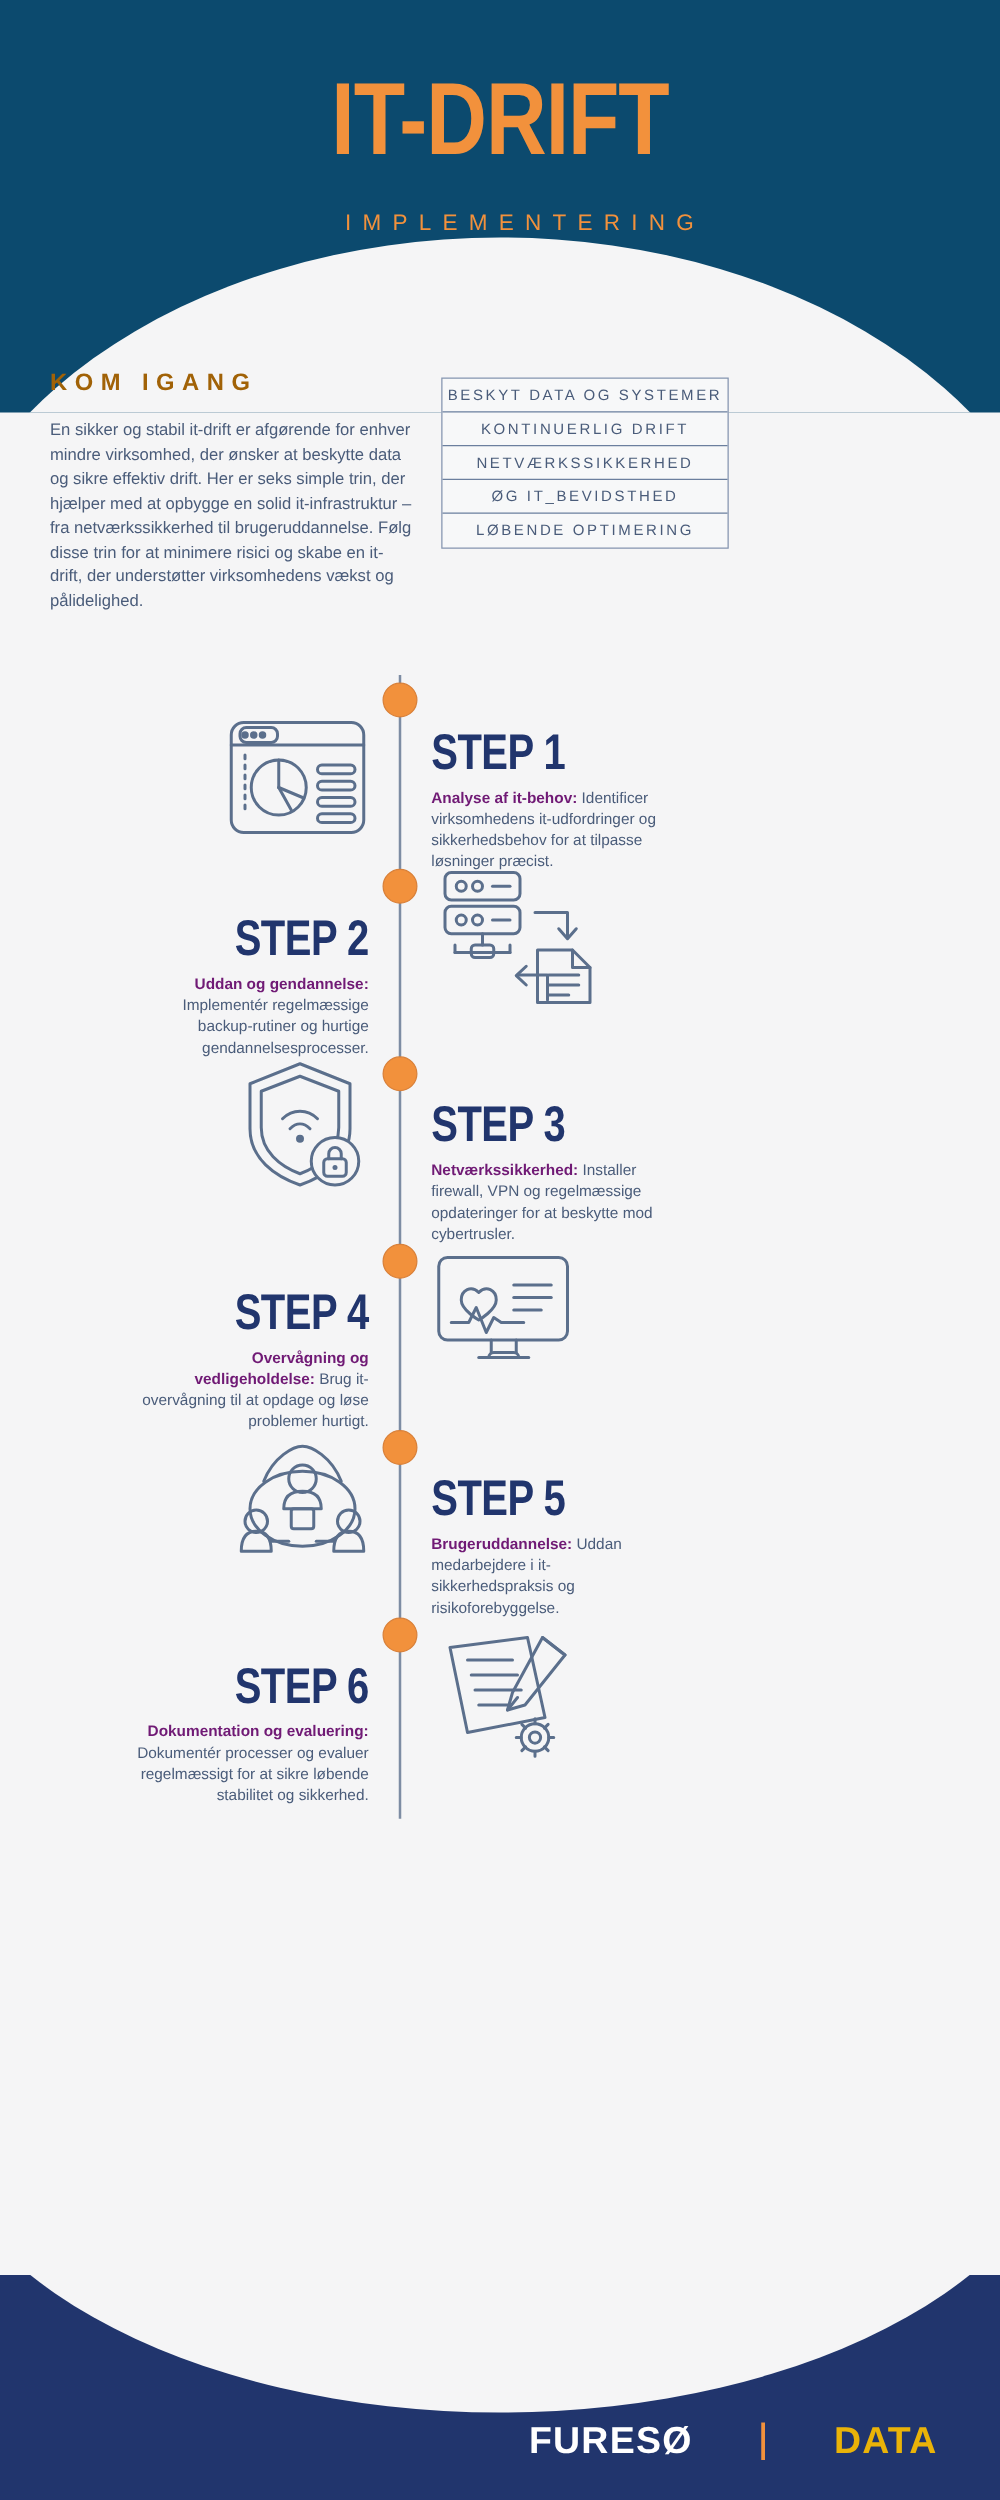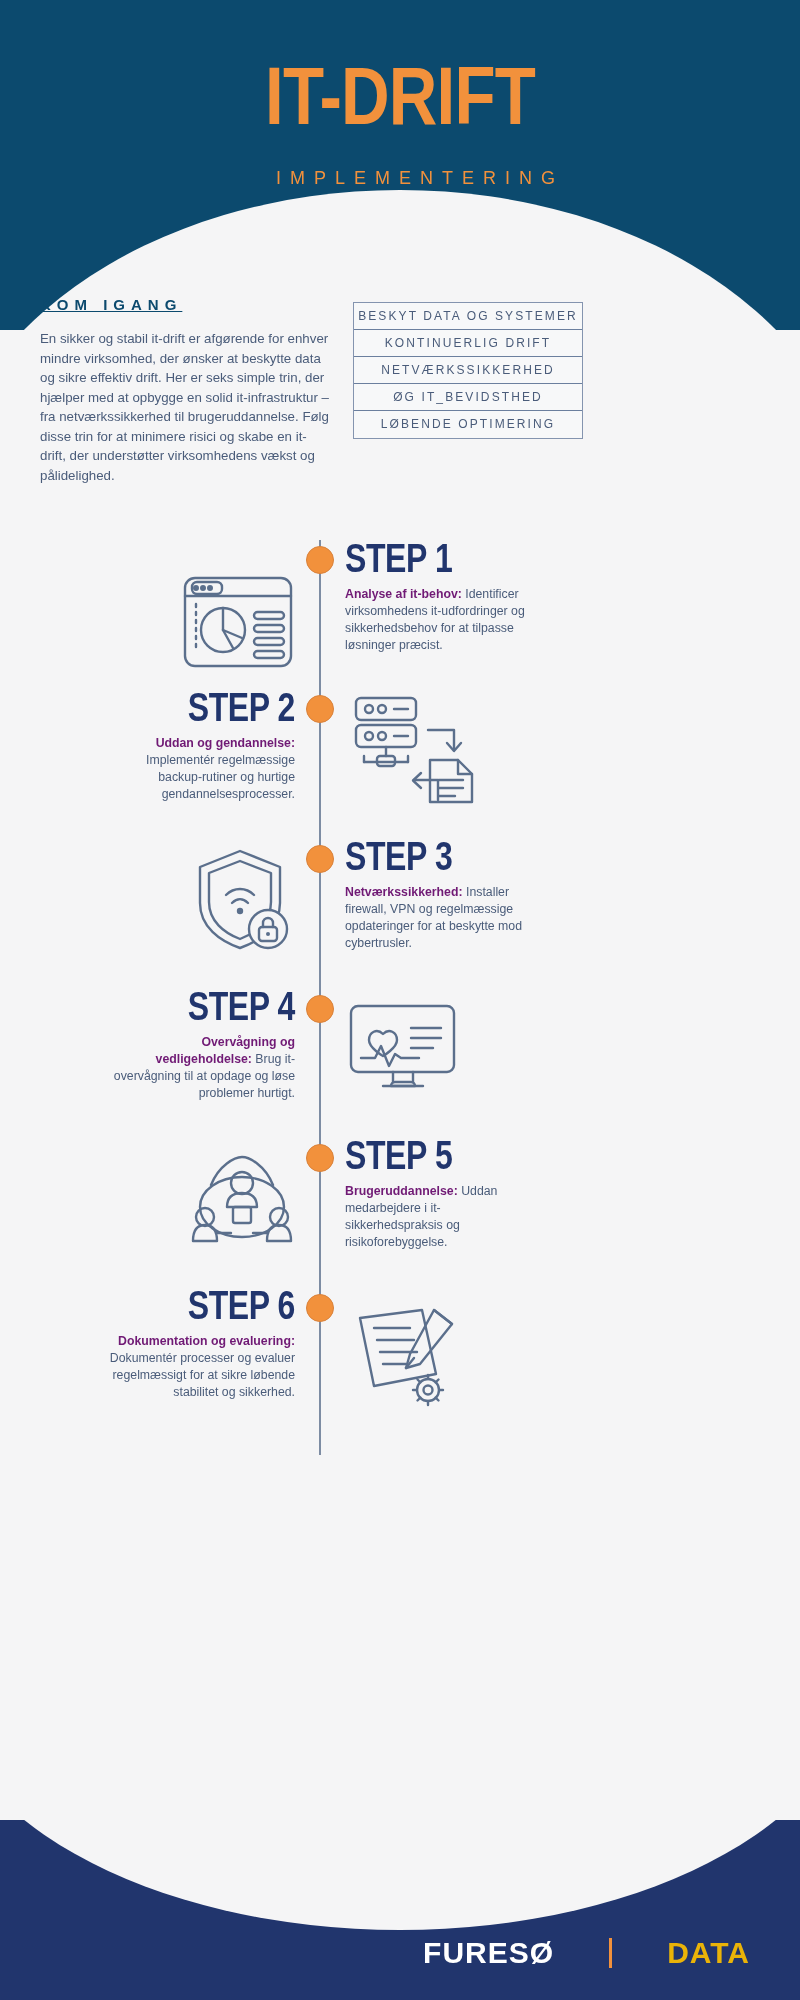--- a/index.html
+++ b/index.html
@@ -41,22 +41,22 @@
     color:#f2913c;
     font-weight:400;
     padding-left:40px;
   }
 
   
   .intro{
     position:absolute; left:40px; top:296px; width:290px;
   }
   .intro-heading{
-    font-size:15px; font-weight:bold; letter-spacing:6px;
-    color:#0c4a6e; margin-bottom:16px;text-decoration:underline;
+    font-size:19px; font-weight:bold; letter-spacing:6px;
+    color:#a16207; margin-bottom:16px;
   }
   .intro-body{
     font-size:13.3px; line-height:19.5px; color:#4a5c7a;
   }
 
   
   .factor-table{
     position:absolute; left:353px; top:302px; width:230px;
     border:1px solid #8494af; background:#f7f8f9;
   }
@@ -78,21 +78,21 @@
   
   .timeline-line{
     position:absolute; left:319px; top:540px; width:2px; height:915px;
     background:#7d8ca3;
   }
   .dot{
     position:absolute; left:306px; width:28px; height:28px;
     border-radius:50%; background:#f2913c; border:1.5px solid #d9813a;
   }
 
-  .step{ position:absolute; }
+  .step{ position:absolute;margin-top:44px; }
   .step-num{
     font-family:"Liberation Sans", sans-serif;
     font-weight:bold; font-size:40px; color:#21356d;
     transform:scaleX(0.80); line-height:1;
     letter-spacing:-0.5px;
   }
   .step-num.right{ transform-origin:left center; }
   .step-num.left{ transform-origin:right center; }
   .step-body{
     font-size:12.3px; line-height:17px; color:#4a5c7a;

